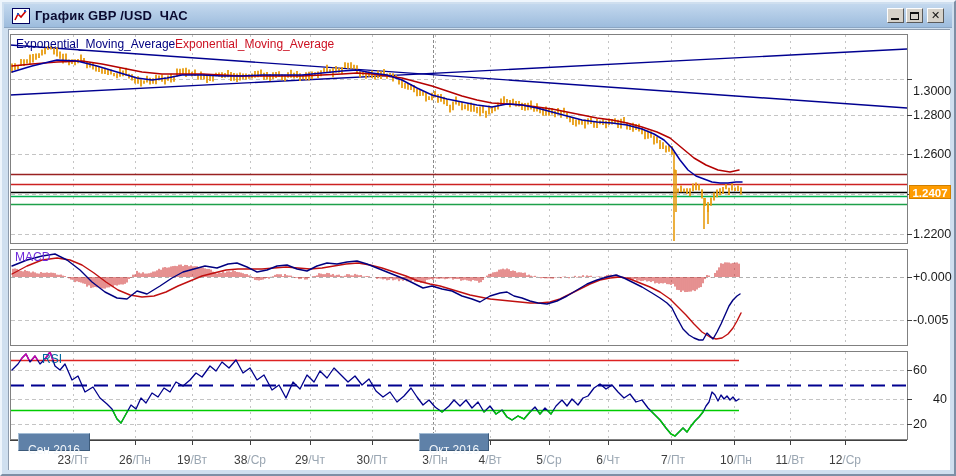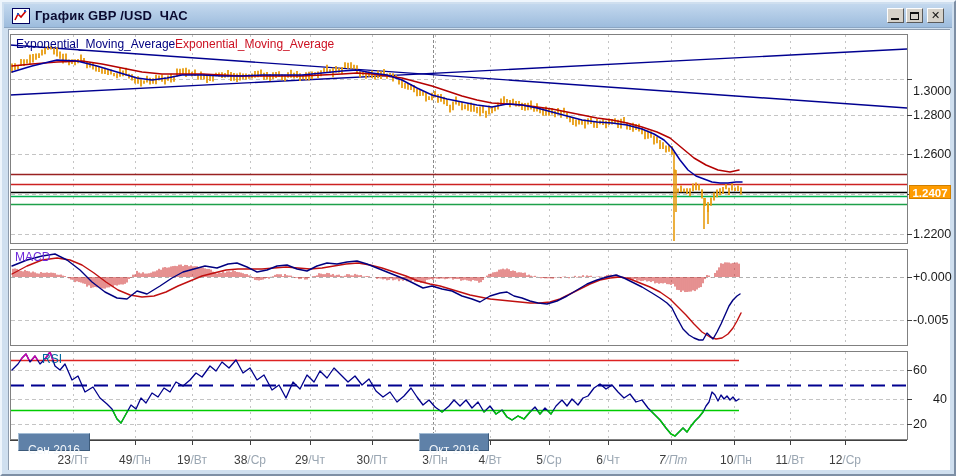--- a/index.html
+++ b/index.html
@@ -798,30 +798,30 @@
       <div class="lbl" style="left: 911px; top: 224px;">1.2200</div>
       <div class="lbl" style="left: 911px; top: 267px;">+0.000</div>
       <div class="lbl" style="left: 911px; top: 310px;">-0.005</div>
       <div class="lbl" style="left: 911px; top: 360px;">60</div>
       <div class="lbl" style="left: 931px; top: 389px;">40</div>
       <div class="lbl" style="left: 911px; top: 414px;">20</div>
     </div>
   <div class="pricetag" style="top: 183px;">1.2407</div>
   <div id="dates">
       <div class="date" style="left: 43px;"><span class="n">23</span><span class="d">/Пт</span></div>
-      <div class="date" style="left: 105px;"><span class="n">49</span><span class="d">/Пн</span></div>
+      <div class="date" style="left: 105px;"><span class="n">26</span><span class="d">/Пн</span></div>
       <div class="date" style="left: 162px;"><span class="n">19</span><span class="d">/Вт</span></div>
       <div class="date" style="left: 220px;"><span class="n">38</span><span class="d">/Ср</span></div>
       <div class="date" style="left: 280px;"><span class="n">29</span><span class="d">/Чт</span></div>
       <div class="date" style="left: 342px;"><span class="n">30</span><span class="d">/Пт</span></div>
       <div class="date" style="left: 405px;"><span class="n">3</span><span class="d">/Пн</span></div>
       <div class="date" style="left: 460px;"><span class="n">4</span><span class="d">/Вт</span></div>
       <div class="date" style="left: 519px;"><span class="n">5</span><span class="d">/Ср</span></div>
       <div class="date" style="left: 578px;"><span class="n">6</span><span class="d">/Чт</span></div>
-      <div class="date" style="left: 643px; font-style: italic;"><span class="n">7</span><span class="d">/Пт</span></div>
+      <div class="date" style="left: 643px;"><span class="n">7</span><span class="d">/Пт</span></div>
       <div class="date" style="left: 706px;"><span class="n">10</span><span class="d">/Пн</span></div>
       <div class="date" style="left: 760px;"><span class="n">11</span><span class="d">/Вт</span></div>
       <div class="date" style="left: 815px;"><span class="n">12</span><span class="d">/Ср</span></div>
     </div>
   <div id="months">
       <div class="month" style="left: 16px;">Сен 2016</div>
       <div class="month" style="left: 417px;">Окт 2016</div>
     </div>
 
 </div>

